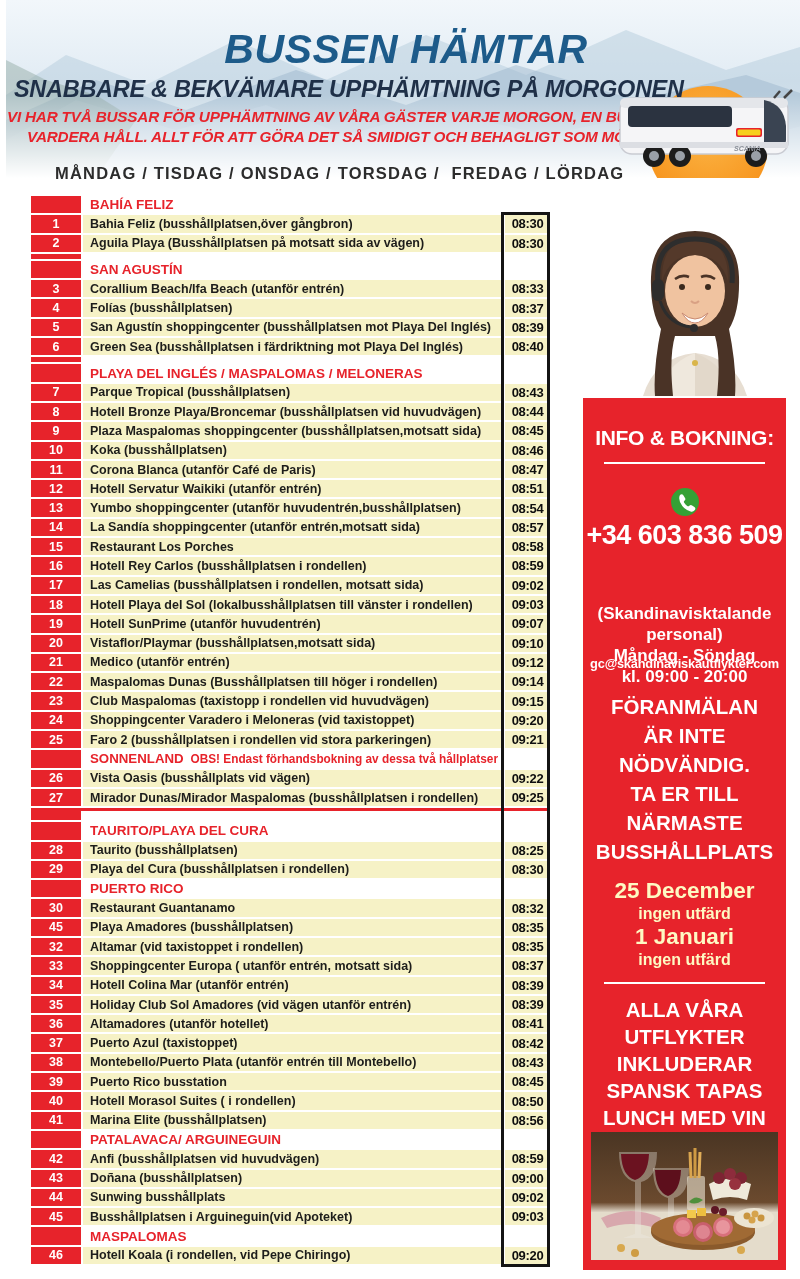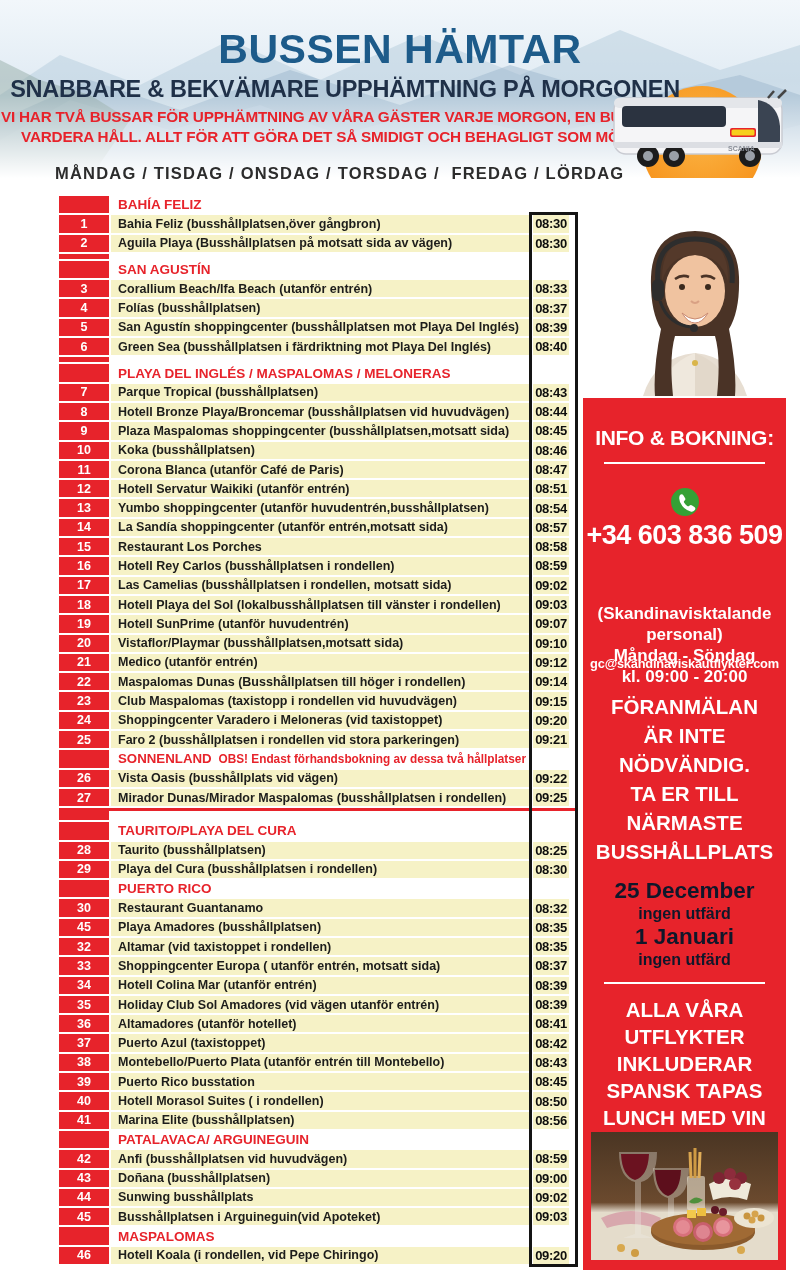--- a/index.html
+++ b/index.html
@@ -2,57 +2,57 @@
 <html><head>
 <meta charset="utf-8">
 <style>
   html,body{margin:0;padding:0;}
   body{
     width:800px;height:1279px;position:relative;overflow:hidden;
     background:#fff;font-family:"Liberation Sans", sans-serif;
     -webkit-font-smoothing:antialiased;
   }
   
-  .banner{position:absolute;left:0;top:0;width:704px;height:178px;}
+  .banner{position:absolute;left:6px;top:0;width:704px;height:178px;font-style:italic;}
   .banner svg{position:absolute;left:0;top:0;}
   .banner-title{
     position:absolute;left:0;top:26px;width:800px;text-align:center;
     font-size:41px;font-weight:800;color:#1d5b8a;letter-spacing:.5px;
   }
   .banner-sub{
-    position:absolute;left:0;top:76px;width:690px;text-align:center;
-    font-size:23.5px;font-weight:800;color:#1f3048;letter-spacing:-.3px;
+    position:absolute;left:0;top:76px;width:690px;text-align:left;
+    font-size:23.5px;font-weight:800;color:#1f3048;letter-spacing:-.3px;padding-left:8px;
   }
   .banner-tag1,.banner-tag2{
     position:absolute;left:0;width:688px;text-align:center;
     font-size:15.3px;font-weight:700;color:#e7232b;letter-spacing:-.2px;
   }
   .banner-tag1{top:108px;}
   .banner-tag2{top:128px;}
   .bus-wrap{position:absolute;left:608px;top:84px;width:186px;height:92px;}
   
   .days{
     position:absolute;left:55px;top:164px;font-size:16.5px;font-weight:800;
     color:#2c2c2c;letter-spacing:1.2px;white-space:pre;
   }
   
-  .table{position:absolute;left:59px;top:196px;width:516px;}
+  .table{position:absolute;left:31px;top:196px;width:516px;}
   .row{display:flex;height:17.3px;margin-bottom:2px;align-items:stretch;}
   .num{
     width:50px;flex:none;background:#e7232b;color:#fff;font-weight:800;
     font-size:12.5px;display:flex;align-items:center;justify-content:center;
   }
   .name{
     width:418px;flex:none;margin-left:2px;background:#f6f2c6;color:#1d1d1b;
     font-size:12.5px;font-weight:700;display:flex;align-items:center;
     padding-left:7px;box-sizing:border-box;overflow:hidden;
   }
   .name .fit{display:inline-block;white-space:nowrap;transform-origin:left center;}
   .time{
-    width:36px;flex:none;margin-left:4px;background:#f6f2c6;color:#0e0e0e;
+    width:45px;flex:none;margin-left:4px;background:#f6f2c6;color:#0e0e0e;
     font-size:13px;font-weight:800;display:flex;align-items:center;justify-content:center;
     letter-spacing:-.3px;
   }
   .header-row .name{background:transparent;color:#e7232b;font-size:13.5px;font-weight:800;}
   .header-row .time{background:transparent;}
   .header-row .sec-note{font-size:12px;font-weight:700;margin-left:7px;}
   .gap-row{height:5px;margin-bottom:2px;display:flex;}
   .gap-row .num{height:100%;}
   .divider-row{height:12px;margin-bottom:2px;position:relative;}
   .divider-row .redline{position:absolute;left:0;top:0;width:516px;height:3px;background:#e7232b;}
@@ -72,21 +72,21 @@
   .p-hr1{position:absolute;left:21px;top:64px;width:161px;height:2px;background:#fff;}
   .p-phoneicon{top:90px;height:28px;display:flex;justify-content:center;}
   .p-phone{top:122px;font-size:27px;font-weight:800;letter-spacing:-.5px;}
   .p-staff1{top:158px;}
   .p-staff2{top:179px;}
   .p-days{top:200px;}
   .p-hours{top:221px;}
   .p-staff1,.p-staff2,.p-days,.p-hours{font-size:17px;font-weight:800;margin-top:48px;}
   .p-email{top:258px;font-size:12.8px;font-weight:800;letter-spacing:-.2px;}
   .p-notice{top:294px;font-size:20.5px;font-weight:800;line-height:29px;}
-  .p-holiday{top:480px;color:#0f172a;}
+  .p-holiday{top:480px;color:#fef9c3;}
   .holiday-date{font-size:22.5px;font-weight:800;line-height:26px;}
   .holiday-note{font-size:16px;font-weight:800;line-height:20px;}
   .p-hr2{position:absolute;left:21px;top:584px;width:161px;height:2px;background:#fff;}
   .p-includes{top:598px;font-size:20.5px;font-weight:800;line-height:27px;}
   .p-photo{position:absolute;left:8px;top:734px;width:187px;height:128px;}
 </style>
 </head>
 <body>
 
 <div class="banner">

